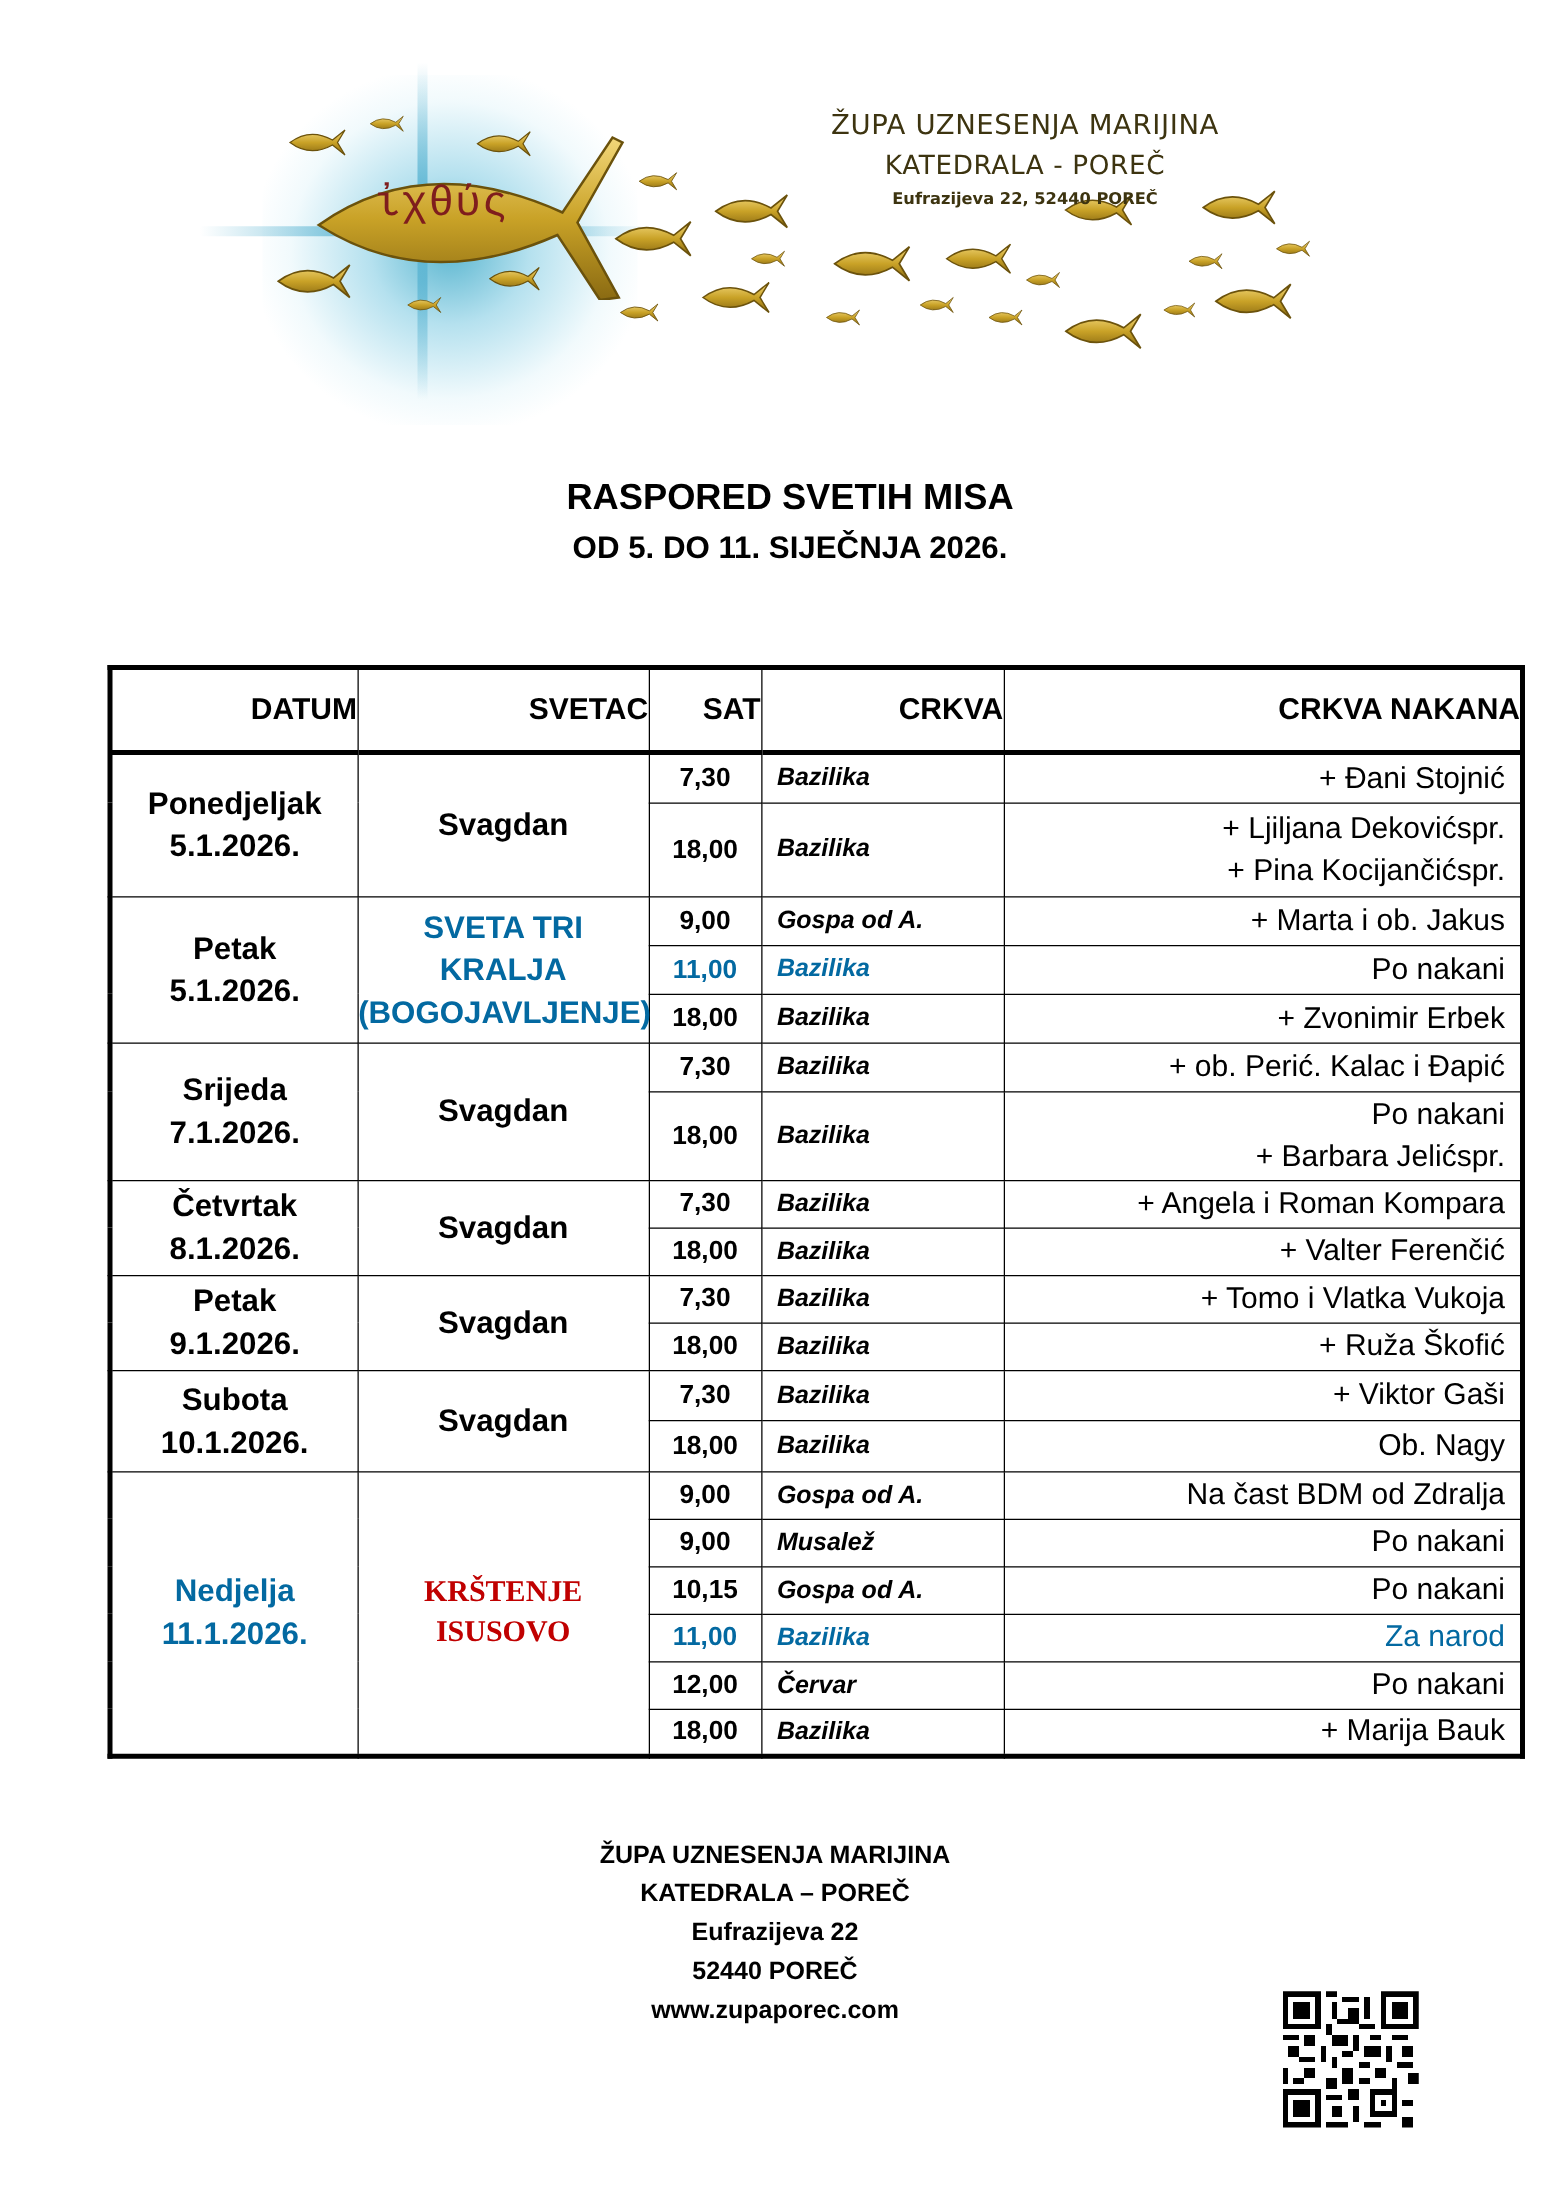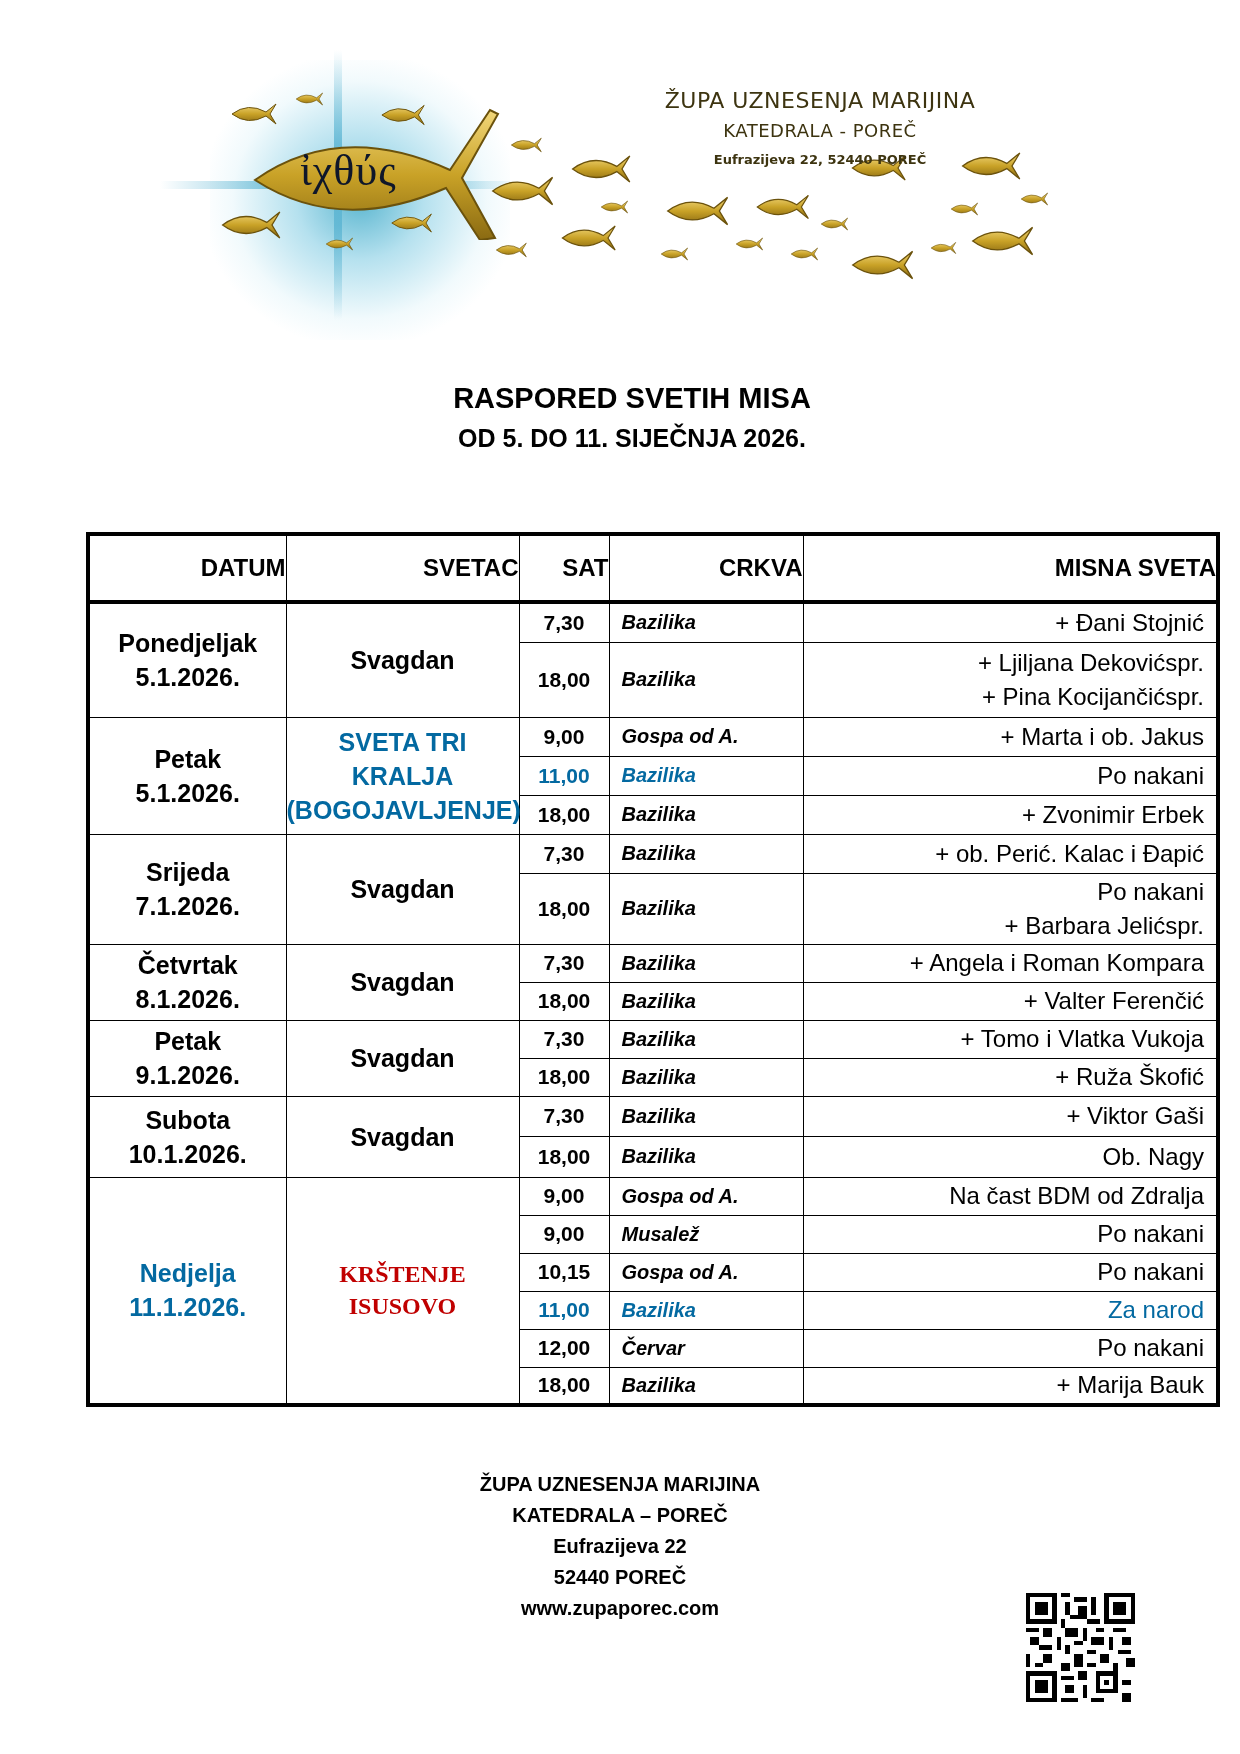--- a/index.html
+++ b/index.html
@@ -9,27 +9,27 @@
 
   
   .logo { left:150px; top:40px; width:930px; height:290px; }
   .glow { position:absolute; left:60px; top:20px; width:300px; height:280px;
           background: radial-gradient(ellipse at center, rgba(64,170,200,0.85) 0%, rgba(120,200,225,0.55) 30%, rgba(200,235,245,0.25) 60%, rgba(255,255,255,0) 75%); }
   .ray-h { position:absolute; left:10px; top:141px; width:360px; height:8px;
            background: linear-gradient(90deg, rgba(110,190,215,0) 0%, rgba(90,180,210,0.8) 35%, rgba(90,180,210,0.8) 65%, rgba(110,190,215,0) 100%); }
   .ray-v { position:absolute; left:184px; top:10px; width:8px; height:270px;
            background: linear-gradient(180deg, rgba(110,190,215,0) 0%, rgba(90,180,210,0.8) 35%, rgba(90,180,210,0.8) 65%, rgba(110,190,215,0) 100%); }
   .fish-main { position:absolute; left:100px; top:60px; width:250px; height:140px; }
-  .ichthys-text { position:absolute; left:150px; top:105px; font-family:Liberation Serif, serif;
-                  font-size:44px; color:#0f172a; letter-spacing:1px; }
+  .ichthys-text { position:absolute; left:150px; top:105px; font-family:Liberation Mono, monospace;
+                  font-size:34px; color:#7f1d1d; letter-spacing:1px; }
   .small-fish { position:absolute; }
   .hdr-text { position:absolute; left:430px; width:480px; text-align:center; color:#3d3410;
               font-family:"DejaVu Sans", sans-serif; }
   .hdr1 { top:48px; font-size:22px; letter-spacing:0.5px; }
-  .hdr2 { top:80px; font-size:18px; letter-spacing:0.5px; }
+  .hdr2 { top:80px; font-size:21px; letter-spacing:0.5px; }
   .hdr3 { top:112px; font-size:13px; font-weight:bold; }
 
   
   .title { left:12px; width:1240px; text-align:center; font-weight:bold; }
   .t1 { top:382px; font-size:29px; }
   .t2 { top:424px; font-size:25px; }
 
   
   table.sched { position:absolute; left:86px; top:532px; width:1134px; border-collapse:collapse;
                 table-layout:fixed; border:4px solid #000; }
@@ -161,21 +161,21 @@
     <col style="width:90px">
     <col style="width:194px">
     <col>
   </colgroup>
   <thead>
     <tr>
       <th>DATUM</th>
       <th>SVETAC</th>
       <th>SAT</th>
       <th>CRKVA</th>
-      <th>MISNA SVETA</th>
+      <th>CRKVA NAKANA</th>
     </tr>
   </thead>
   <tbody>
 
     <tr class="day-start" style="height:40px">
       <td rowspan="2" class="c-datum">
         <div>Ponedjeljak</div>
         <div>5.1.2026.</div>
       </td>
       <td rowspan="2" class="c-svetac">Svagdan</td>

